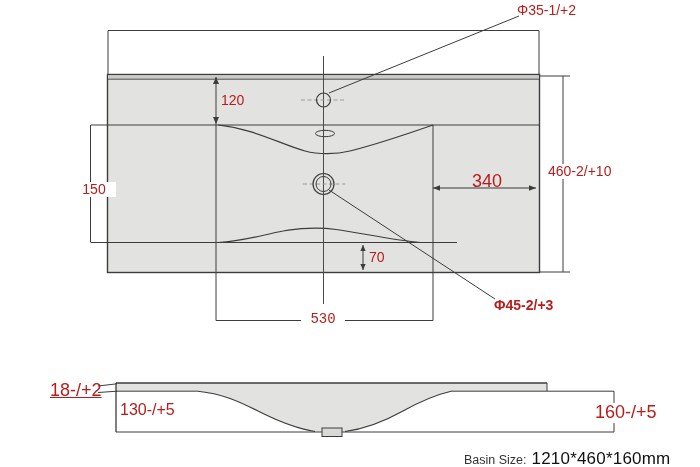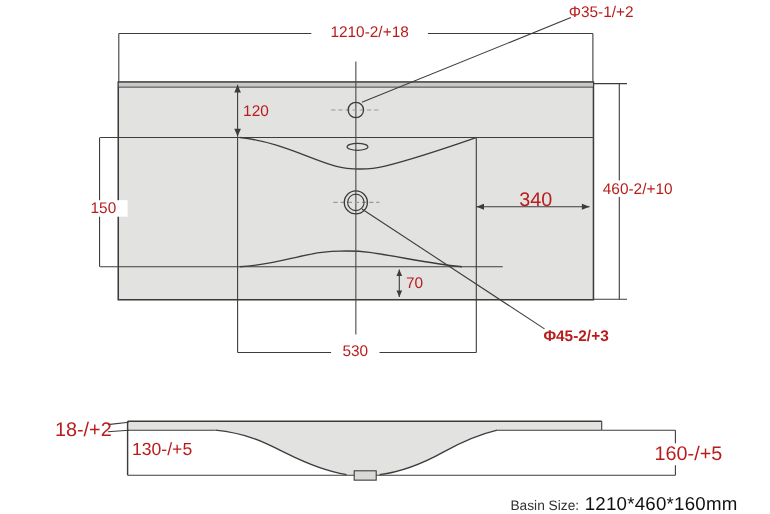--- a/index.html
+++ b/index.html
@@ -6,21 +6,21 @@
   .stage{
     position:relative;width:700px;height:467px;background:#ffffff;overflow:hidden;
     font-family:"Liberation Sans","DejaVu Sans",sans-serif;
   }
   .stage svg{position:absolute;left:0;top:0;}
   .lbl{
     position:absolute;color:#b91c1c;font-size:14px;line-height:1.1;white-space:nowrap;
   }
   .lbl.bgw{background:#ffffff;padding:0 3px;}
   .lbl.ctr{text-align:center;}
-  .lbl.rgt{text-align:center;}
+  .lbl.rgt{text-align:center;text-decoration:underline;}
   .s13{font-size:18px;}
   .s16{font-size:16px;}
   .caption{
     position:absolute;left:427px;top:449px;display:flex;align-items:baseline;color:#1d1d1d;
   }
   .caption .cap-label{font-size:12.5px;margin-right:5px;color:#333;margin-left:37px;}
   .caption .cap-value{font-size:17px;letter-spacing:0.2px;color:#111;}
 </style>
 </head>
 <body>
@@ -102,33 +102,32 @@
       <rect x="322" y="428" width="20" height="8.5" fill="#d9d9d7" stroke="#3c3c3c"></rect>
 
       <line x1="98" y1="386" x2="117" y2="383.8"></line>
       <line x1="98" y1="392.5" x2="117" y2="391.2"></line>
 
       <line x1="547" y1="391.2" x2="614" y2="391.2"></line>
       <line x1="614" y1="391.2" x2="614" y2="432"></line>
     </g>
   </svg>
 
-  <span class="lbl ctr bgw" style="left:283px;top:22px;width:100px;">1210-2/+18</span>
 
   <span class="lbl" style="left:517px;top:3px;">Φ35-1/+2</span>
 
   <span class="lbl" style="left:221px;top:93px;">120</span>
 
   <span class="lbl ctr bgw" style="left:72px;top:182px;width:38px;">150</span>
 
   <span class="lbl ctr s13" style="left:468px;top:172px;width:38px;">340</span>
 
   <span class="lbl bgw" style="left:545px;top:164px;">460-2/+10</span>
 
-  <span class="lbl ctr bgw" style="left:301px;top:312px;width:38px;">530</span>
+  <span class="lbl ctr bgw" style="left:301px;top:312px;width:38px;font-family:Liberation Mono, monospace;">530</span>
 
   <span class="lbl" style="left:369px;top:250px;">70</span>
 
   <span class="lbl" style="left:494px;top:298px;font-weight:bold;">Φ45-2/+3</span>
 
   <span class="lbl rgt s13" style="left:50px;top:381px;width:47px;">18-/+2</span>
 
   <span class="lbl s16" style="left:120px;top:401px;">130-/+5</span>
 
   <span class="lbl bgw s13" style="left:592px;top:403px;">160-/+5</span>

